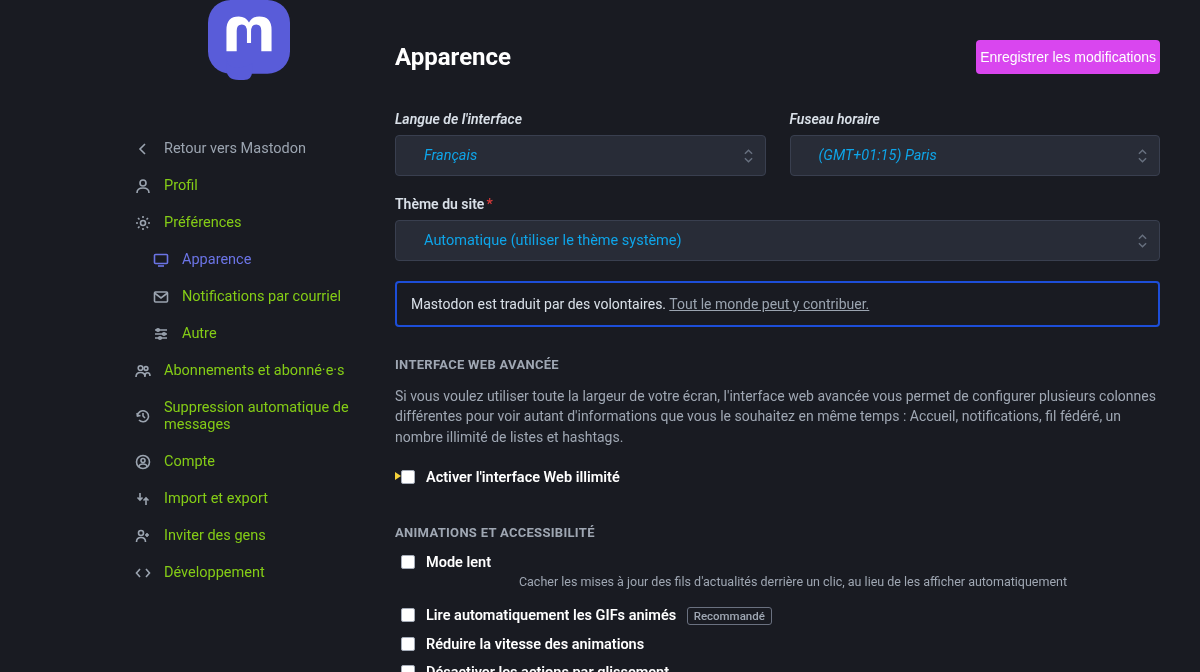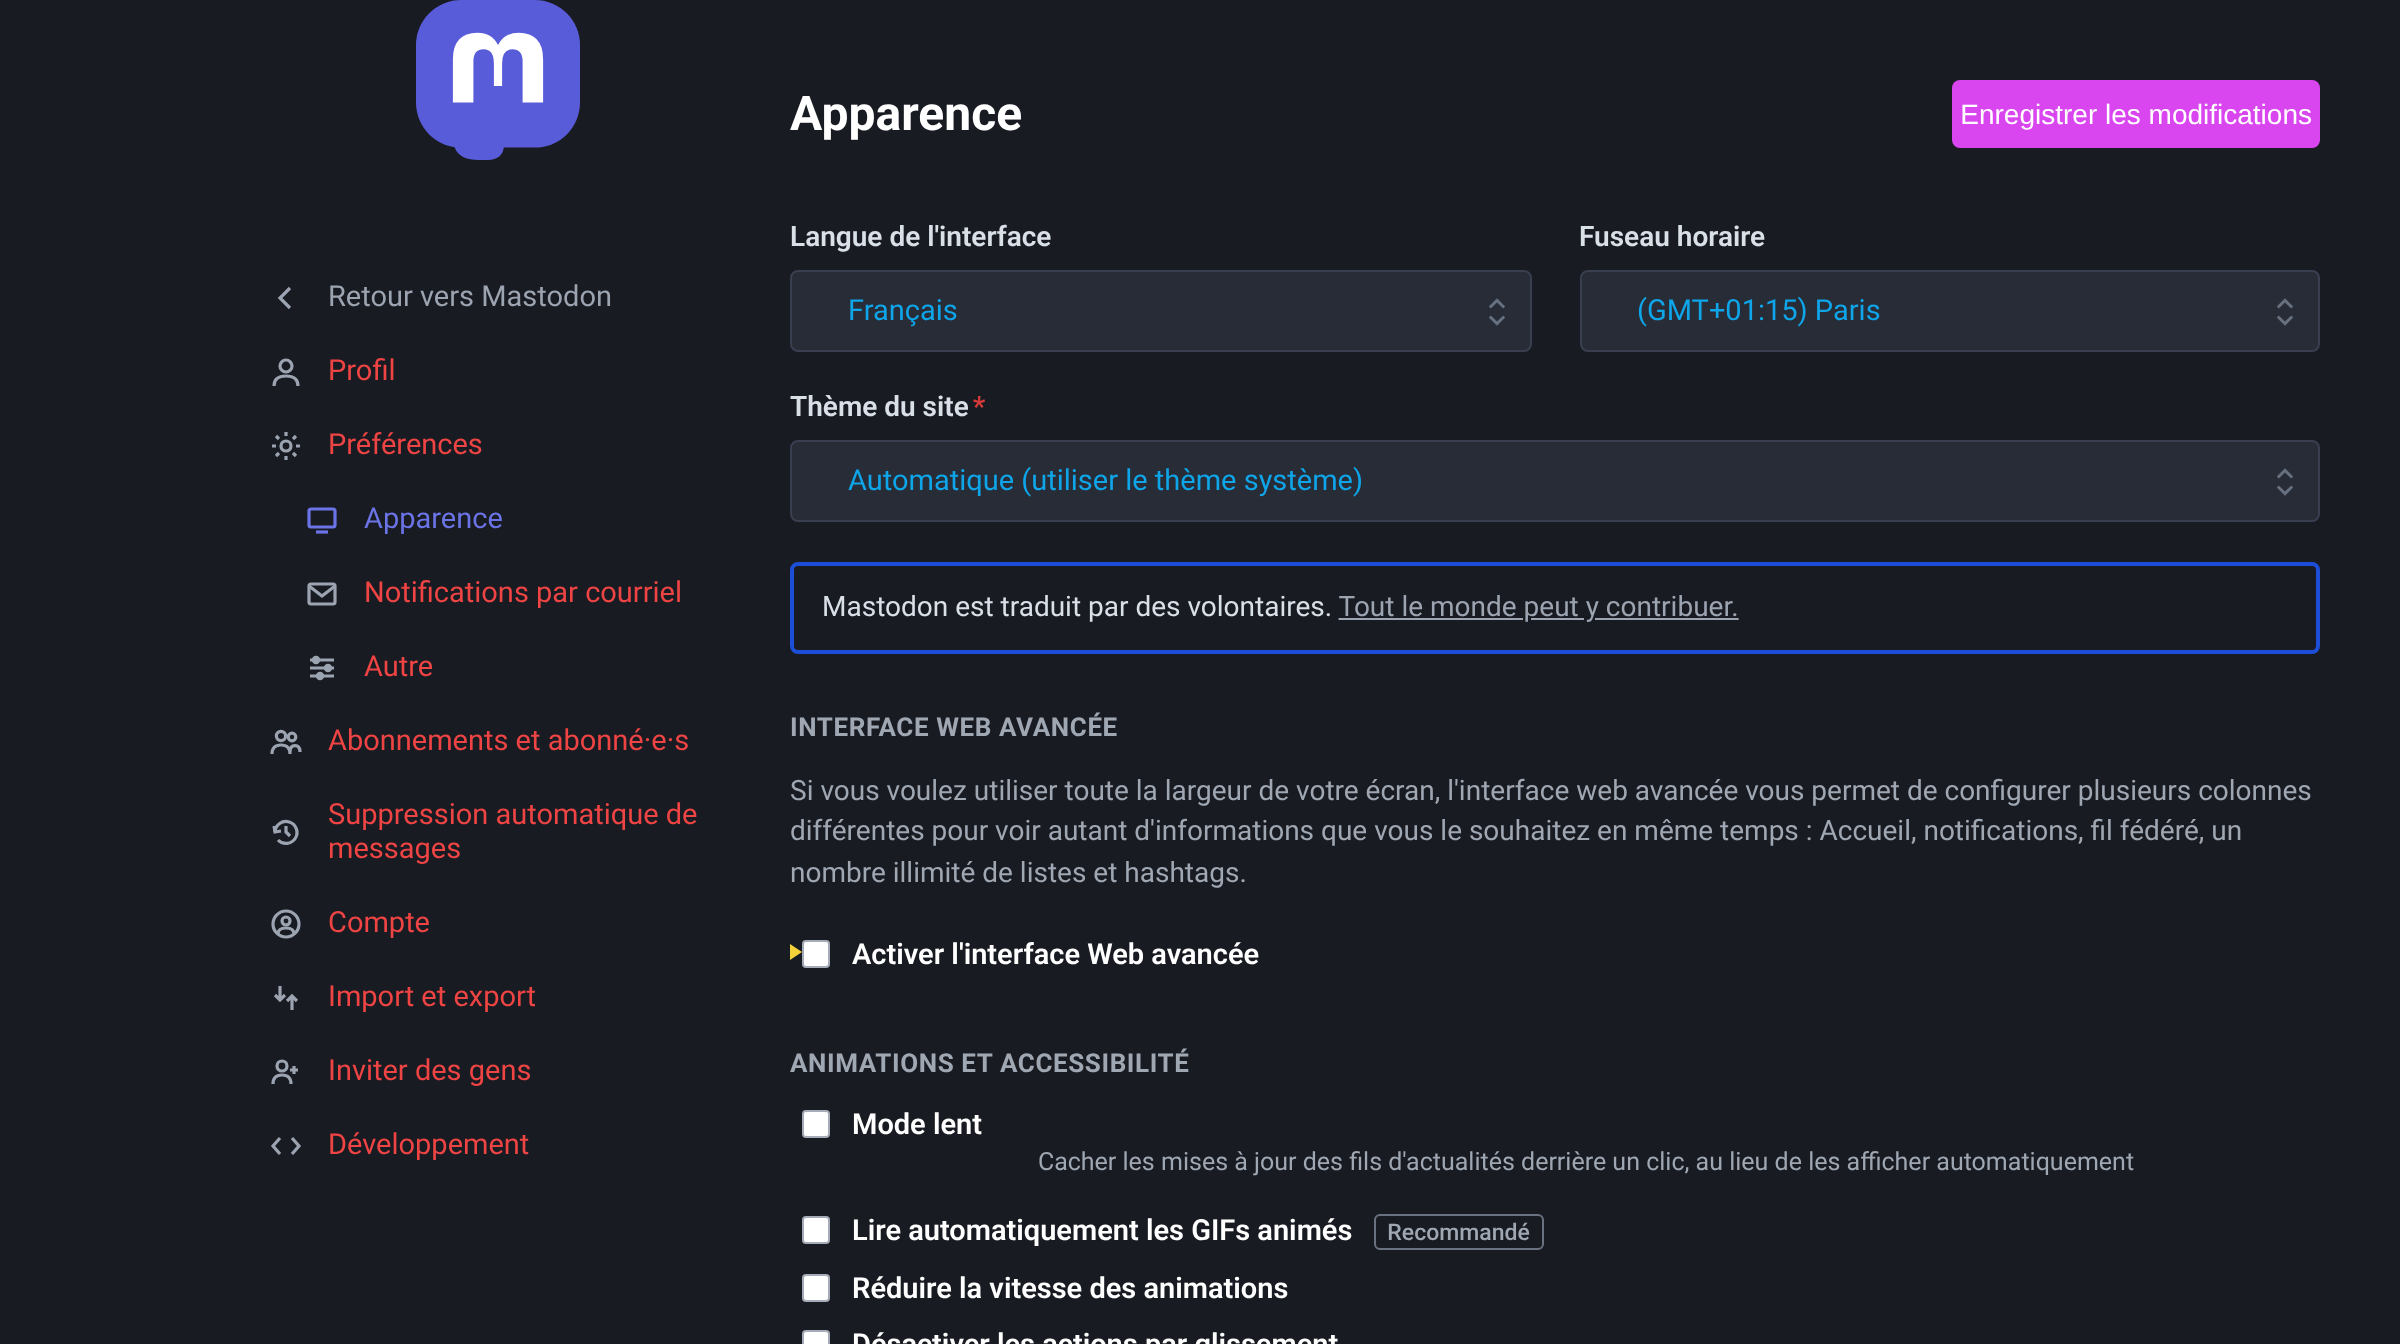--- a/index.html
+++ b/index.html
@@ -24,21 +24,21 @@
     margin-left: 73px;
     margin-bottom: 48px;
     position: relative;
   }
   .logo svg { width: 82px; height: 82px; }
   .nav-item {
     display: flex;
     align-items: center;
     gap: 13px;
     padding: 10px 0;
-    color: #ef4444;
+    color: #84cc16;
     cursor: pointer;
     font-size: 14.5px;
   }
   .nav-item.back {
     color: #9ba4b0;
   }
   .nav-sub {
     padding-left: 18px;
   }
   .nav-item.active { color: #6b74e6; }
@@ -66,21 +66,21 @@
     background: #d946ef;
     color: #fff;
     border: none;
     padding: 9px 4px;
     border-radius: 4px;
     font-size: 14px;
     font-weight: 500;
     cursor: pointer;
     margin-left: 26px;
   }
-  .row2 { display: flex; gap: 24px; margin-bottom: 20px; }
+  .row2 { display: flex; gap: 24px; margin-bottom: 20px; font-style: italic; }
   .field { flex: 1; }
   .field-label {
     display: block;
     font-size: 14px;
     font-weight: 600;
     color: #d9e0e8;
     margin-bottom: 8px;
   }
   .req { color: #d93a3a; margin-left: 2px; }
   .select {
@@ -374,21 +374,21 @@
     <p class="section-desc">Si vous voulez utiliser toute la largeur de votre écran, l'interface web avancée vous permet de configurer plusieurs colonnes différentes pour voir autant d'informations que vous le souhaitez en même temps : Accueil, notifications, fil fédéré, un nombre illimité de listes et hashtags.</p>
 
     <div class="check-row" style="margin-left:6px;">
       <div class="arrow">
         <svg viewBox="0 0 58 40">
             <polygon points="0,8 28,8 28,0 58,20 28,40 28,32 0,32" fill="#f5d23a"></polygon>
           </svg>
       </div>
       <span class="cb"></span>
       <div class="check-body">
-        <span class="check-label">Activer l'interface Web avancée</span>
+        <span class="check-label">Activer l'interface Web illimité</span>
       </div>
     </div>
 
     <div class="spacer"></div>
 
     <div class="section-title">Animations et accessibilité</div>
 
     <div class="check-row" style="margin-left:6px; margin-bottom:18px;">
       <span class="cb"></span>
       <div class="check-body">

